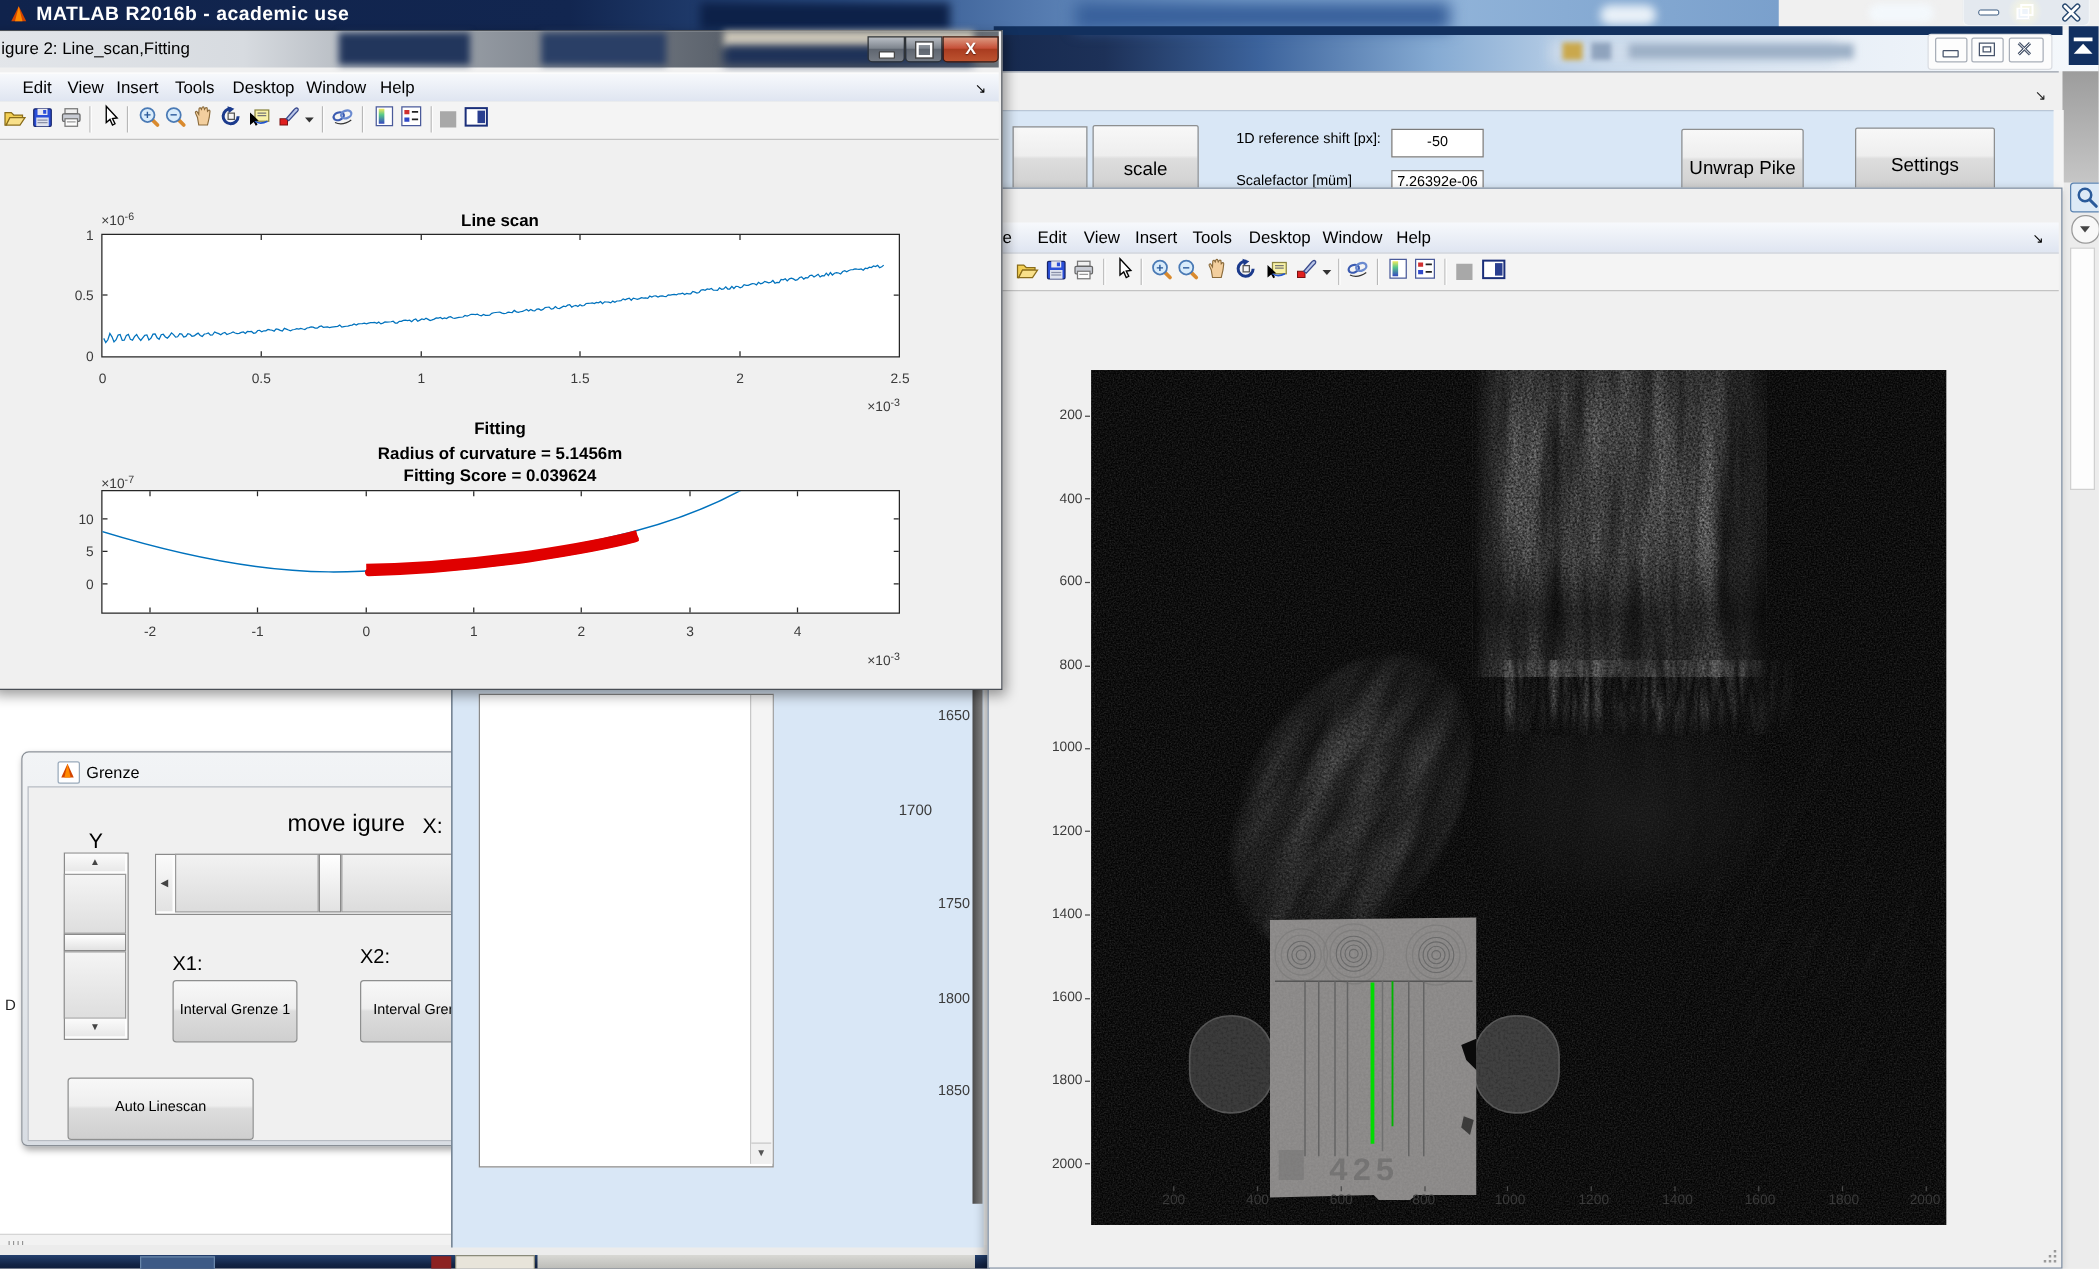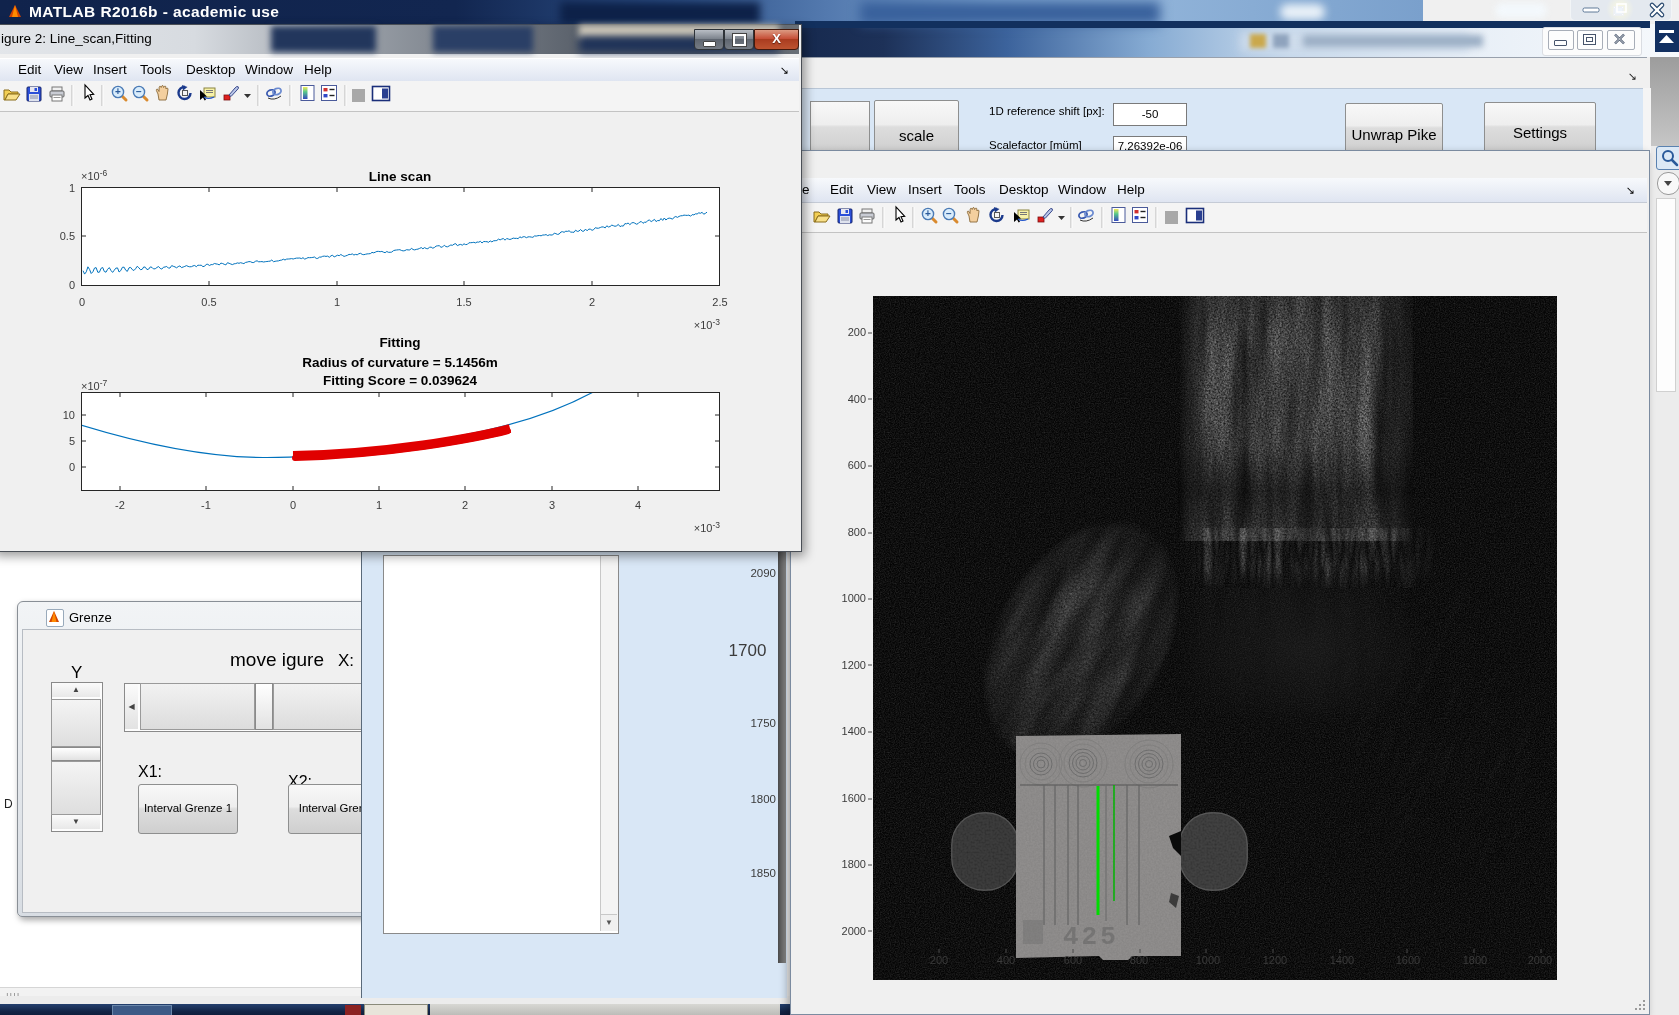--- a/index.html
+++ b/index.html
@@ -153,33 +153,34 @@
     <div class="abs" style="left:315px;top:21px;font-size:17px;">X:</div>
 
     <div class="abs" style="left:101px;top:53px;width:253px;height:47px;background:#fdfdfd;border:1px solid #8a8a8a;">
       <div class="abs" style="left:0;top:0;width:13px;height:45px;background:linear-gradient(#fbfbfb,#e2e2e2);color:#444;font-size:8px;text-align:center;line-height:45px;">◀</div>
       <div class="abs" style="left:15px;top:-1px;width:113px;height:45px;background:linear-gradient(#f2f2f2,#dcdcdc);border:1px solid #9a9a9a;"></div>
       <div class="abs" style="left:130px;top:-1px;width:16px;height:45px;background:linear-gradient(#ffffff,#e2e2e2);border:1px solid #8a8a8a;"></div>
       <div class="abs" style="left:148px;top:-1px;width:120px;height:45px;background:linear-gradient(#f2f2f2,#dcdcdc);border:1px solid #9a9a9a;"></div>
     </div>
     <div class="abs" style="left:115px;top:133px;font-size:16px;">X1:</div>
     <div class="abs btn7" style="left:115px;top:154px;width:98px;height:48px;border-radius:3px;font-size:11.5px;text-align:center;line-height:46px;">Interval Grenze 1</div>
-    <div class="abs" style="left:265px;top:143px;font-size:16px;">X2:</div>
+    <div class="abs" style="left:265px;top:127px;font-size:16px;">X2:</div>
     <div class="abs btn7" style="left:265px;top:154px;width:98px;height:48px;border-radius:3px;font-size:11.5px;text-align:center;line-height:46px;">Interval Grenze</div>
+    <div class="abs btn7" style="left:31px;top:232px;width:147px;height:48px;border-radius:3px;font-size:11.5px;text-align:center;line-height:46px;">Auto Linescan</div>
   </div>
 </div>
 
 <div class="abs" style="left:361px;top:548px;width:425px;height:448px;background:#d9e7f6;border-left:1px solid #5a6a7a;border-top:2px solid #8c8c8c;z-index:3;">
   <div class="abs" style="left:21px;top:5px;width:234px;height:377px;background:#fff;border:1px solid #8a8a8a;">
     <div class="abs" style="right:0px;top:0px;width:17px;height:375px;background:#f4f4f4;border-left:1px solid #c8c8c8;">
       <div class="abs" style="left:0px;bottom:0px;width:16px;height:16px;background:#f0f0f0;border-top:1px solid #c8c8c8;color:#555;font-size:8px;text-align:center;line-height:15px;">▼</div>
     </div>
   </div>
-  <div class="abs tick" style="left:357px;top:17px;width:57px;text-align:right;font-size:11.5px;">2090</div>
-  <div class="abs tick" style="left:357px;top:91px;width:57px;text-align:center;font-size:17px;">1700</div>
+  <div class="abs tick" style="left:357px;top:17px;width:57px;text-align:right;font-size:11.5px;">1650</div>
+  <div class="abs tick" style="left:357px;top:91px;width:57px;text-align:left;font-size:12px;">1700</div>
   <div class="abs tick" style="left:357px;top:167px;width:57px;text-align:right;font-size:11.5px;">1750</div>
   <div class="abs tick" style="left:357px;top:243px;width:57px;text-align:right;font-size:11.5px;">1800</div>
   <div class="abs tick" style="left:357px;top:317px;width:57px;text-align:right;font-size:11.5px;">1850</div>
   <div class="abs" style="left:416px;top:0px;width:8px;height:413px;background:linear-gradient(90deg,#4a4a4a,#8a8a8a);"></div>
 </div>
 
 <div class="abs" style="left:0;top:996px;width:1679px;height:8px;background:#ececec;z-index:2;"></div>
 
 <div class="abs" style="left:790px;top:150px;width:858px;height:863px;background:#f0f0f0;border:1px solid #7b8ba0;box-shadow:-3px 3px 8px rgba(0,0,0,.3);z-index:4;">
 

